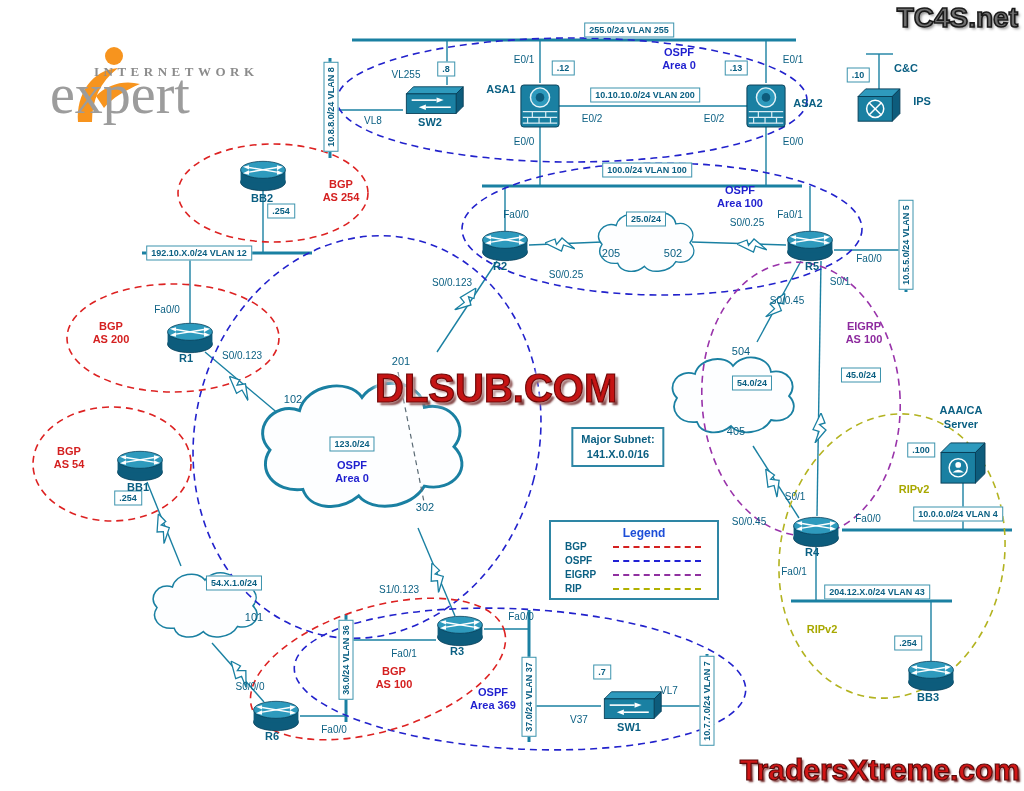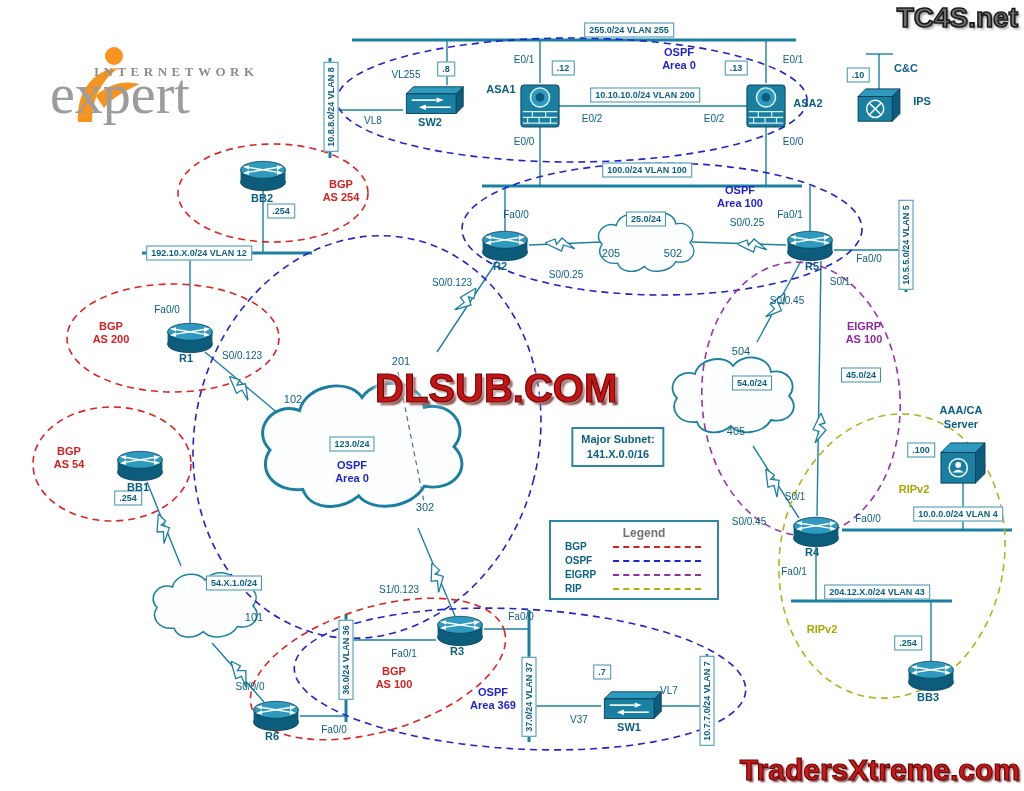--- a/index.html
+++ b/index.html
@@ -14,21 +14,21 @@
   .dlci{font-size:11px;}
   .proto{font-size:11px;font-weight:bold;text-align:center;line-height:13px;}
   .proto.ospf{color:#1f1fcf;}
   .proto.bgp{color:#d42020;}
   .proto.eigrp{color:#8d2a9e;}
   .proto.rip{color:#a8a800;}
   .majorbox{border:2px solid #2e86a5;background:#fff;padding:3px 8px;font-size:11px;
             font-weight:bold;text-align:center;line-height:15px;}
   .legend{position:absolute;left:549px;top:520px;width:170px;height:80px;border:2px solid #2e86a5;
           background:#fff;z-index:5;box-sizing:border-box;}
-  .legend-title{text-align:center;font-size:12px;font-weight:bold;color:#737373;margin-top:4px;padding-left:20px;}
+  .legend-title{text-align:center;font-size:12px;font-weight:bold;color:#1d4ed8;margin-top:4px;padding-left:20px;}
   .legend-row{position:relative;height:13px;margin:1px 0 0 14px;font-size:10px;font-weight:bold;color:#0a5f82;}
   .legend-line{position:absolute;left:48px;right:16px;top:5px;border-top:2px dashed;}
   .wm{position:absolute;font-weight:bold;white-space:nowrap;z-index:20;}
   #wm-tc4s{right:6px;top:2px;font-size:28px;color:#6f6f6f;
            -webkit-text-stroke:1.6px #1a1a1a;text-shadow:2px 2px 3px rgba(0,0,0,.45);}
   #wm-dlsub{left:375px;top:366px;font-size:40px;font-family:Liberation Sans, sans-serif;color:#c41414;
             -webkit-text-stroke:1.2px #6e0808;text-shadow:0 0 8px #fff,0 0 4px #fff,3px 3px 2px #5a0606;}
   #wm-traders{right:4px;bottom:4px;font-size:30px;color:#d01616;
               -webkit-text-stroke:1.2px #5a0a0a;text-shadow:0 0 6px #fff,2px 2px 2px #5a0606;margin-top:16px;}
   #logo{position:absolute;left:28px;top:38px;width:280px;height:100px;z-index:4;}

